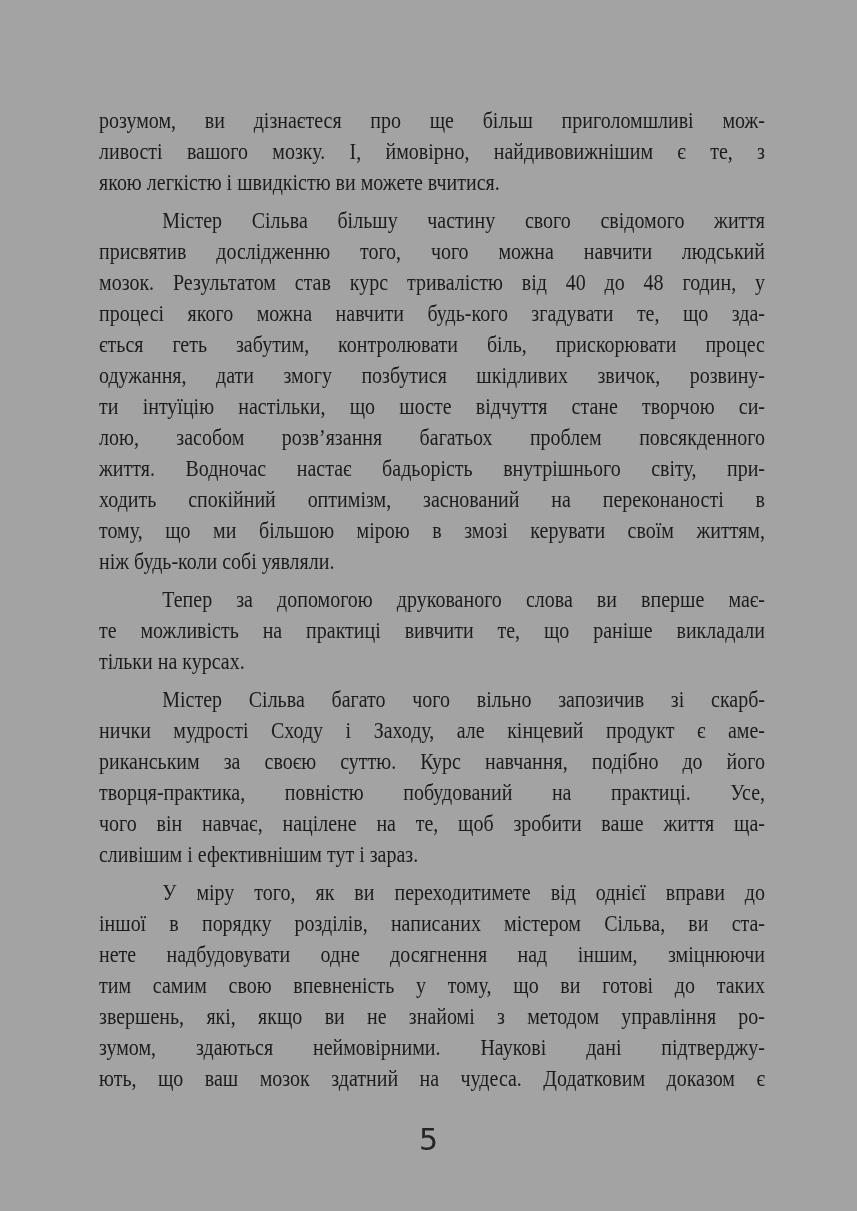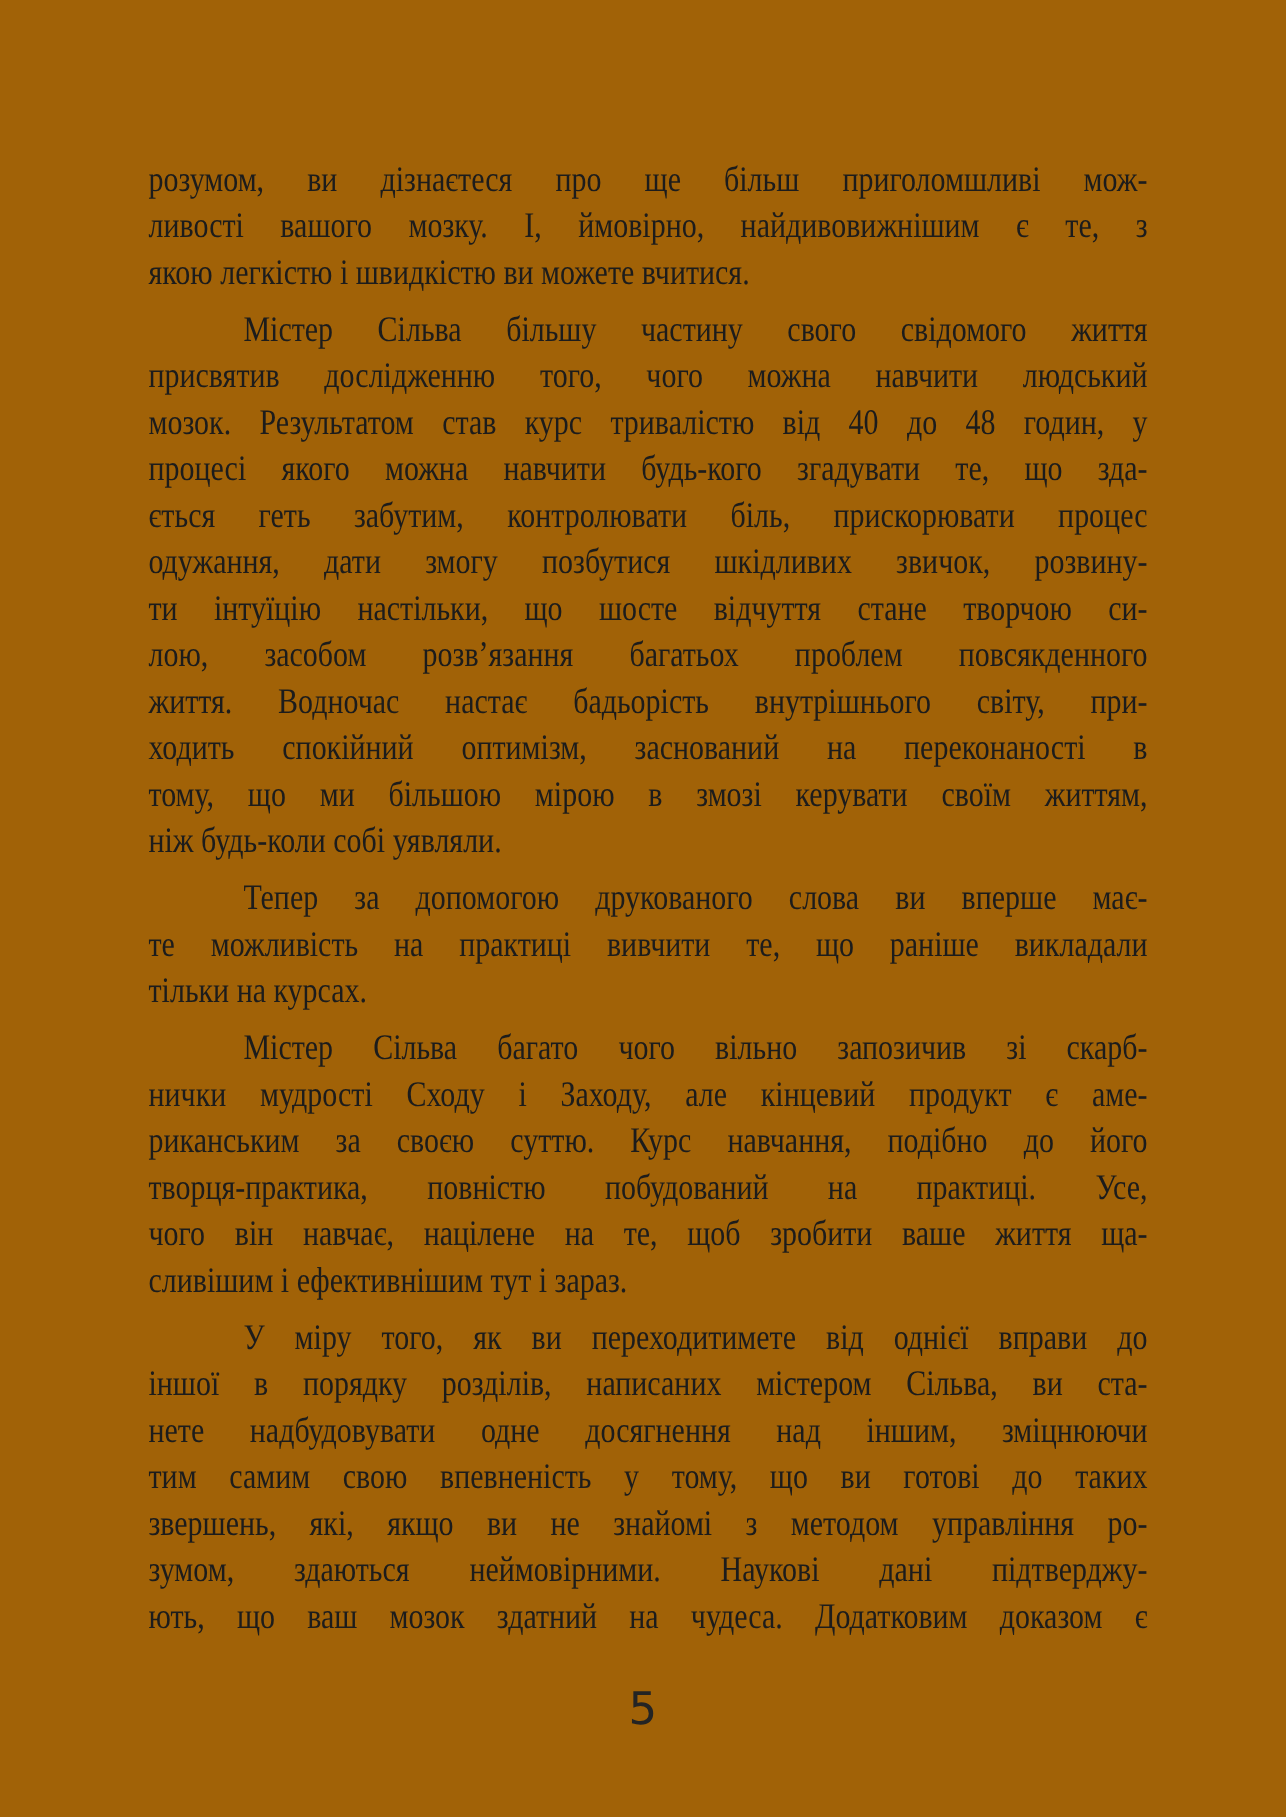--- a/index.html
+++ b/index.html
@@ -6,21 +6,21 @@
   body {
     width: 857px;
     height: 1211px;
     position: relative;
     background: #ffffff;
     overflow: hidden;
   }
   .sheet {
     position: absolute;
     inset: 0;
-    background: #a16207;
+    background: #a3a3a3;
   }
   .text-block {
     position: absolute;
     left: 99px;
     top: 105px;
     width: 800px;               
     transform: scaleX(0.8325);  
     transform-origin: 0 0;
     font-family: "Liberation Serif", serif;
     font-size: 24px;

